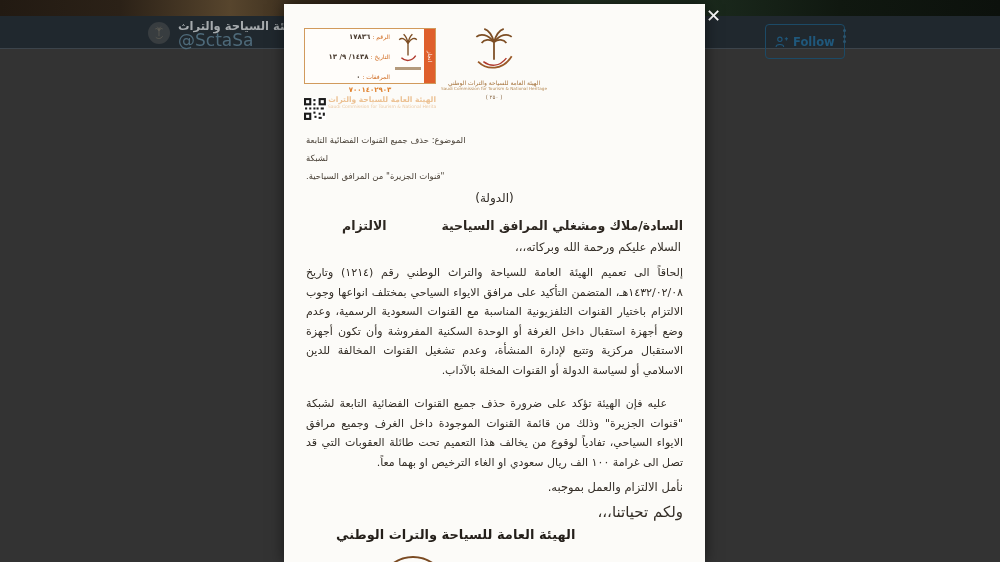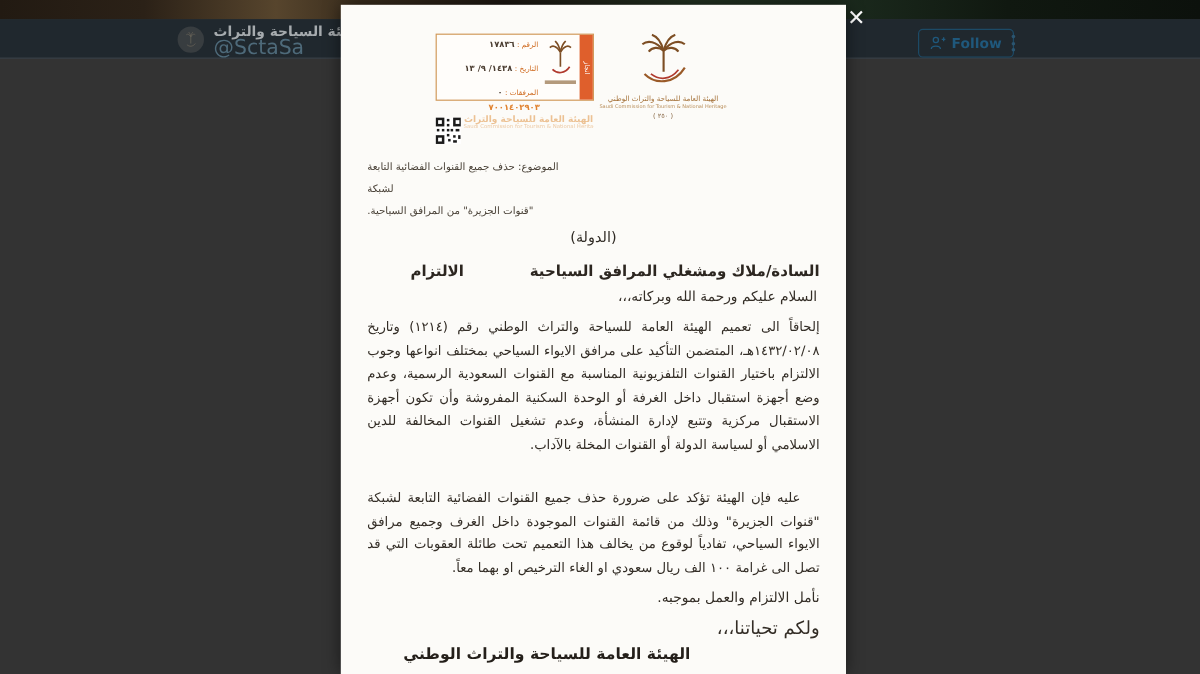--- a/index.html
+++ b/index.html
@@ -17,36 +17,36 @@
   .account { position:absolute; top:20px; left:148px; display:flex; align-items:center; gap:8px; }
   .avatar { width:22px; height:22px; border-radius:50%; background:#383d40; display:flex; align-items:center; justify-content:center; overflow:hidden; }
   .avatar svg { opacity:.45; }
   .acct-col { display:flex; flex-direction:column; line-height:12px; }
   .acct-name-row { display:flex; align-items:center; gap:4px; }
   .acct-name { color:#a6abae; font-size:11.5px; font-weight:bold; }
   .badge { width:11px; height:11px; border-radius:50%; background:#2f6a94; color:#cfd6da; font-size:7.5px; line-height:11px; text-align:center; }
   .acct-handle { color:#4e6a7a; font-size:17px; margin-top:2px; }
 
   
-  .follow-btn { position:absolute; top:24px; left:765px; height:24px; padding:0 9px;
+  .follow-btn { position:absolute; top:24px; left:765px; height:35px; padding:0 9px;
     border:1px solid #1c4a66; border-radius:4px; background:transparent;
     color:#1f587c; font-size:11.5px; font-weight:bold; display:flex; align-items:center; gap:5px; cursor:pointer; }
   .more-menu { position:absolute; top:25px; left:836px; width:16px; height:22px;
     display:flex; flex-direction:column; align-items:center; justify-content:center; gap:2.5px; cursor:pointer; }
   .more-menu i { width:3px; height:3px; border-radius:50%; background:#2b5570; }
 
   
   .close-x { position:absolute; top:5px; left:706px; color:#ffffff; font-size:18px; font-weight:bold; cursor:pointer; }
 
   
   .panel { position:absolute; top:4px; left:284px; width:421px; height:558px;
     background:#fcfbf8; box-shadow:0 0 14px rgba(0,0,0,.55); overflow:hidden; color:#38312a; }
 
   
-  .letterhead { display:flex; justify-content:center; align-items:flex-start; padding:24px 16px 0 4px; direction:ltr; }
+  .letterhead { display:flex; justify-content:flex-start; align-items:flex-start; padding:24px 16px 0 20px; direction:ltr; }
   .stamp-block { width:132px; }
   .stamp-box { border:1px solid #d19a5c; display:flex; height:56px; background:#fffdfa; }
   .stamp-fields { flex:1; padding:4px 2px 2px 4px; display:flex; flex-direction:column; justify-content:space-between; }
   .srow { display:flex; direction:rtl; align-items:baseline; gap:2px; }
   .srow .lab { color:#cf6a1f; font-size:6px; white-space:nowrap; }
   .srow .val { color:#4a3c30; font-size:7px; font-weight:bold; white-space:nowrap; }
   .stamp-logo { width:32px; padding-top:3px; display:flex; flex-direction:column; align-items:center; }
   .stamp-logo .cap { width:26px; height:3px; background:#b49a7c; margin-top:1px; }
   .stamp-tab { width:11px; background:#df5f2c; color:#fff; font-size:5.5px; writing-mode:vertical-rl; text-align:center; line-height:11px; }
   .stamp-number { color:#e0822f; font-size:7px; font-weight:bold; text-align:center; letter-spacing:1.5px; margin-top:2px; direction:rtl; }
@@ -60,21 +60,21 @@
   .cl-num { color:#8a6a48; font-size:5.5px; margin-top:3px; }
 
   
   .subject { margin:8px 0 0 22px; width:165px; direction:rtl; font-size:8.5px; color:#4a4238; line-height:18px; text-align:left; }
   .circular-label { text-align:center; font-size:12px; color:#2f2a24; margin-top:6px; direction:rtl; }
 
   
   .salutation-row { display:flex; direction:rtl; justify-content:space-between; padding:13px 22px 0 58px; font-size:12.5px; font-weight:bold; color:#2c2620; }
   .greeting { direction:rtl; text-align:right; padding:7px 24px 0; font-size:11.5px; color:#332d26; }
   .bodytext { direction:rtl; text-align:justify; padding:9px 22px 0; font-size:11px; line-height:19.5px; color:#332d26; }
-  .bodytext p + p { margin-top:25px; text-indent:16px; }
+  .bodytext p + p { margin-top:14px; text-indent:16px; }
   .closing1 { direction:rtl; text-align:right; padding:8px 22px 0; font-size:11.5px; color:#332d26; }
   .closing2 { direction:rtl; text-align:right; padding:9px 22px 0; font-size:15px; color:#332d26; }
   .signature { direction:rtl; text-align:left; padding:6px 22px 0 52px; font-size:13px; font-weight:bold; color:#241f1a; }
   .seal-wrap { margin:12px 0 0 92px; width:74px; height:74px; }
 </style>
 </head>
 <body>
 
 <div class="stage">
 

